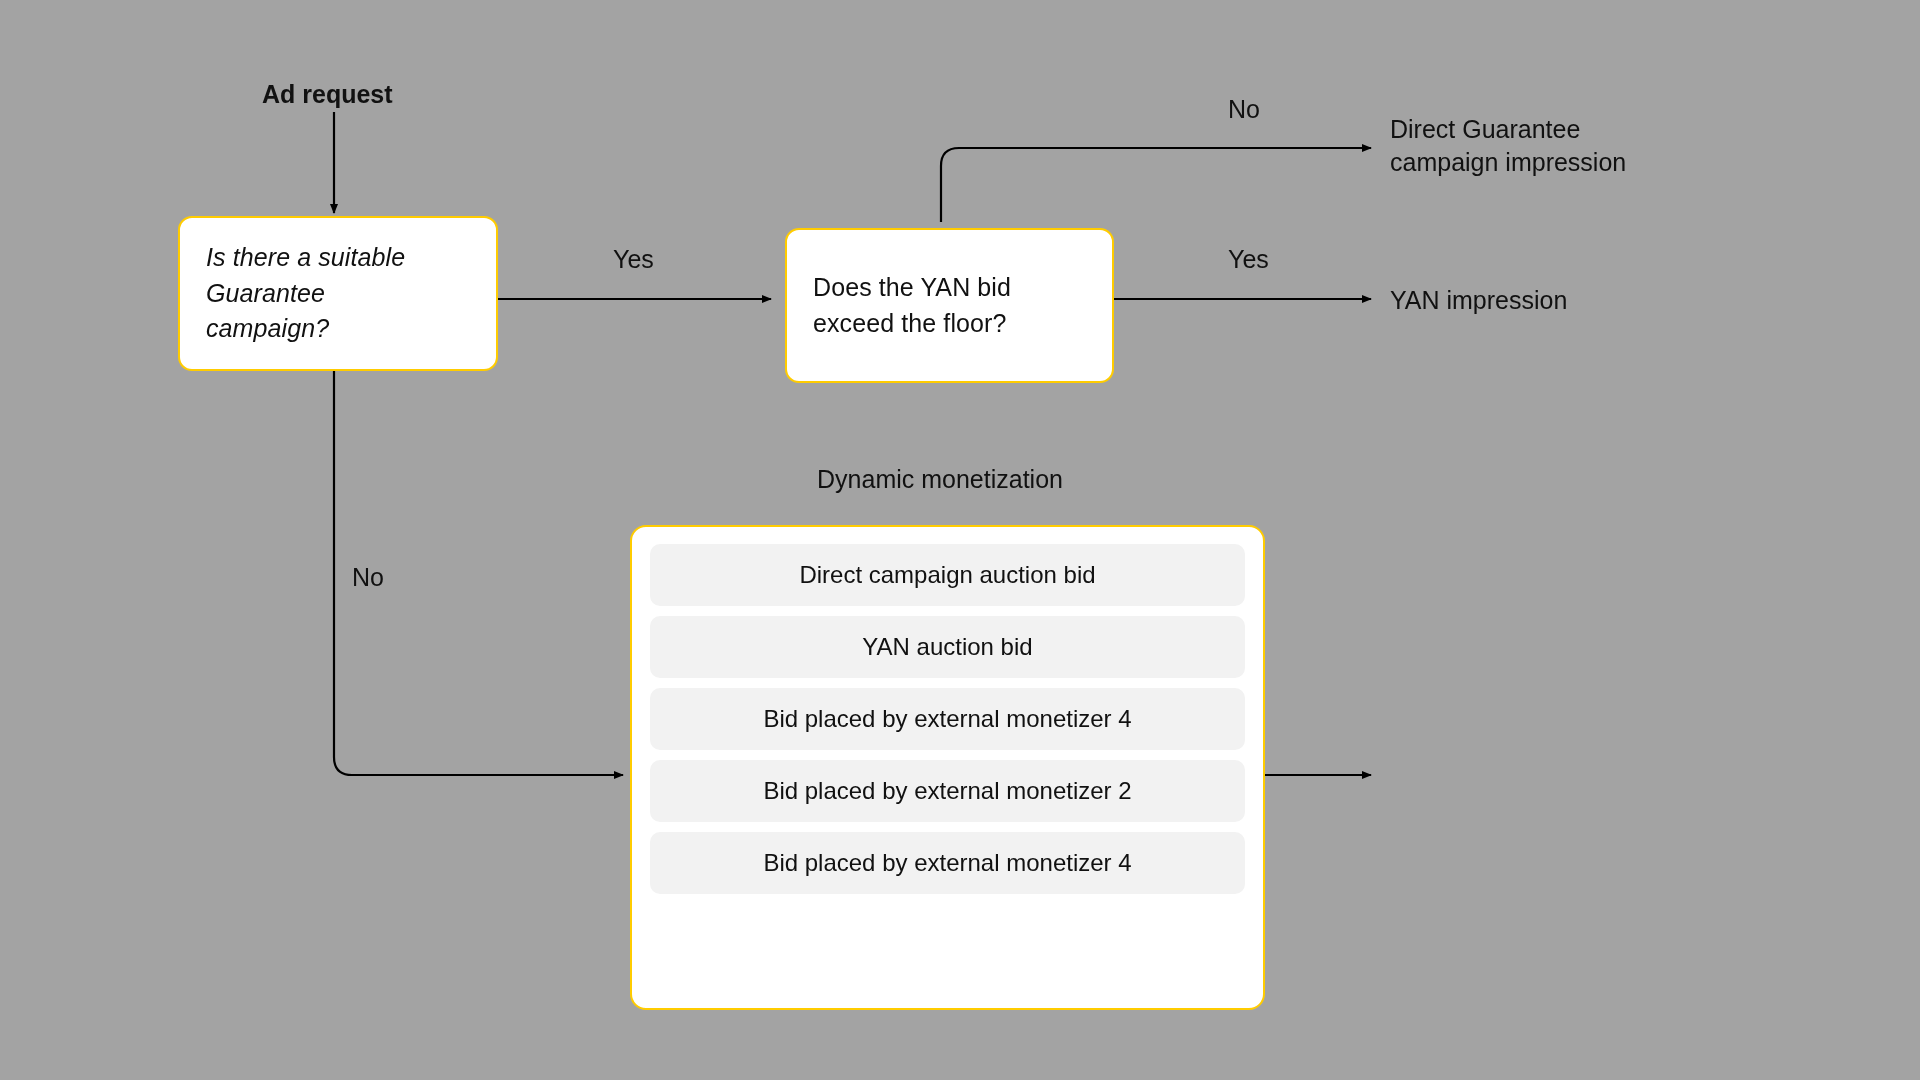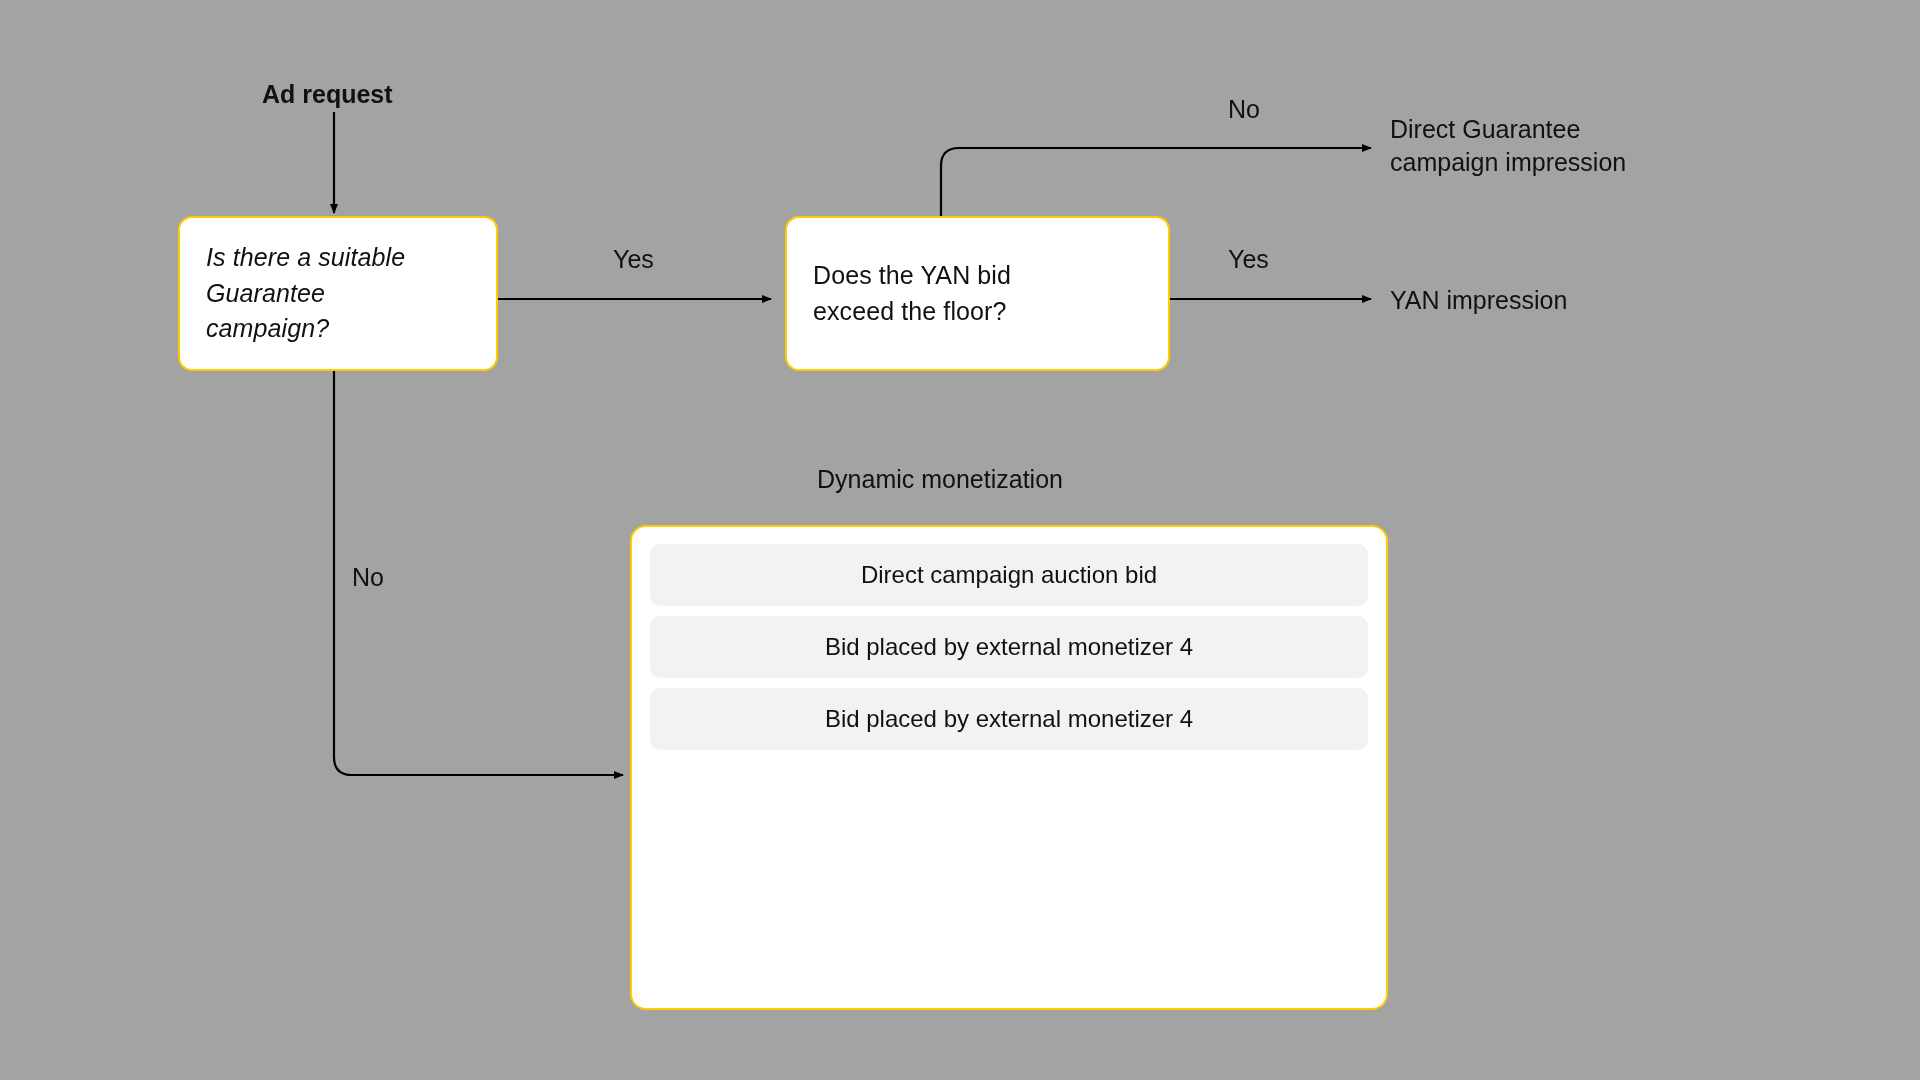--- a/index.html
+++ b/index.html
@@ -124,51 +124,57 @@
   </svg>
 
   <div class="label bold" style="left:262px; top:78px;">Ad request</div>
 
   <div class="decision-node" style="left:178px; top:216px; width:320px; height:155px;font-style:italic;">
     <span class="node-text">Is there a suitable
 Guarantee
 campaign?</span>
   </div>
 
-  <div class="decision-node" style="left:785px; top:216px; width:385px; height:155px;">
+  <div class="decision-node" style="left:785px; top:228px; width:329px; height:155px;">
     <span class="node-text">Does the YAN bid
 exceed the floor?</span>
   </div>
 
   <div class="edge-label" style="left:613px; top:245px;">Yes</div>
 
   <div class="edge-label" style="left:352px; top:563px;">No</div>
 
   <div class="edge-label" style="left:1228px; top:95px;">No</div>
 
   <div class="edge-label" style="left:1228px; top:245px;">Yes</div>
 
   <div class="label" style="left:1390px; top:113px;">Direct Guarantee
 campaign impression</div>
 
   <div class="label" style="left:1390px; top:284px;">YAN impression</div>
 
 
   <div class="group-title" style="left:630px; top:465px; width:620px;">Dynamic monetization</div>
 
-  <div class="group-box" style="left:630px; top:525px; width:758px; height:485px;">
+  <div class="group-box" style="left:630px; top:525px; width:635px; height:485px;">
 
     <div class="group-item">
       <span>Direct campaign auction bid</span>
     </div>
 
+    <div class="group-item">
+      <span>YAN auction bid</span>
+    </div>
 
     <div class="group-item">
       <span>Bid placed by external monetizer 4</span>
     </div>
 
+    <div class="group-item">
+      <span>Bid placed by external monetizer 2</span>
+    </div>
 
     <div class="group-item">
       <span>Bid placed by external monetizer 4</span>
     </div>
   </div>
 
 </div>
 
 </body></html>

